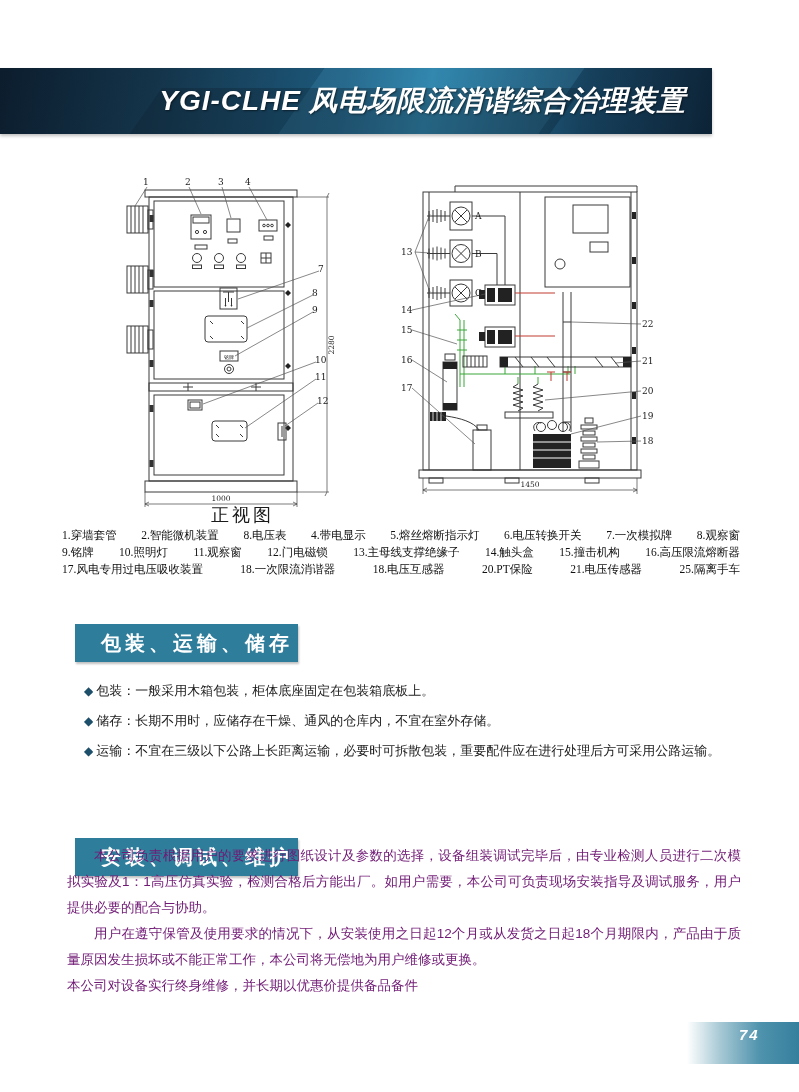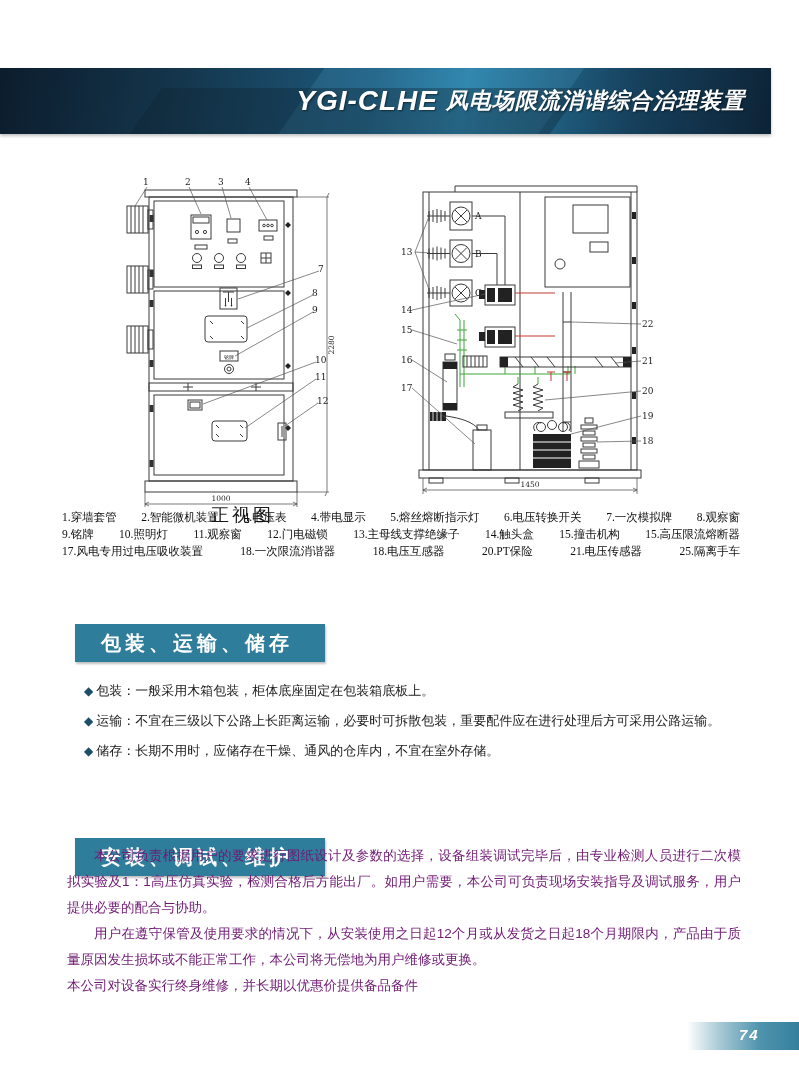--- a/index.html
+++ b/index.html
@@ -1,54 +1,54 @@
 <!DOCTYPE html>
 <html><head>
 <meta charset="utf-8">
 <style>
   html,body{margin:0;padding:0;background:#fff;}
   .page{position:relative;width:799px;height:1092px;background:#ffffff;overflow:hidden;
         font-family:"Liberation Sans",sans-serif;color:#222;}
   
-  .banner{position:absolute;left:0;top:68px;width:771px;height:66px;
+  .banner{position:absolute;left:0;top:68px;width:712px;height:66px;
           background:linear-gradient(100deg,#0c1d2d 0%,#14344a 22%,#1d5a7d 48%,#2a7fa6 60%,#16405c 82%,#0d2336 100%);
           box-shadow:0 2px 3px rgba(0,0,0,.25);overflow:hidden;}
   .banner .streak1{position:absolute;left:300px;top:-30px;width:260px;height:130px;
           background:rgba(90,180,215,.18);transform:skewX(-35deg);}
   .banner .streak2{position:absolute;left:120px;top:20px;width:420px;height:120px;
           background:rgba(15,35,50,.35);transform:skewX(-35deg);}
   .banner-title{position:absolute;right:26px;top:0;height:66px;display:flex;align-items:center;
           color:#fff;font-weight:bold;font-style:italic;white-space:nowrap;text-shadow:1px 1px 2px rgba(0,0,0,.5);}
   .banner-title .latin{font-size:28px;letter-spacing:1px;margin-right:8px;}
-  .banner-title .cn{font-size:22px;letter-spacing:1px;}
+  .banner-title .cn{font-size:28px;letter-spacing:1px;}
   
   .drawing{position:absolute;}
   .drawing svg{display:block;}
   .caption{position:absolute;text-align:center;font-family:"Liberation Serif",serif;
            font-size:18px;letter-spacing:3px;color:#1a1a1a;}
   
-  .parts{position:absolute;left:62px;top:509px;width:678px;
+  .parts{position:absolute;left:62px;top:527px;width:678px;
          font-family:"Liberation Serif",serif;font-size:11.5px;color:#111;}
   .parts-row{display:flex;justify-content:space-between;line-height:17px;white-space:nowrap;}
   
-  .sec-banner{position:absolute;left:75px;width:250px;height:38px;background:#2e7d9b;
+  .sec-banner{position:absolute;left:75px;width:223px;height:38px;background:#2e7d9b;
          color:#fff;font-family:"Liberation Serif",serif;font-weight:bold;font-size:20px;
          letter-spacing:4px;line-height:38px;padding-left:26px;box-sizing:border-box;
          box-shadow:1px 2px 2px rgba(0,0,0,.25);}
   
   .bullets{position:absolute;left:84px;top:676px;width:662px;font-size:13px;color:#1c1c1c;}
   .bullet-line{line-height:29px;white-space:nowrap;}
   .bullet-marker{color:#1d4f6b;font-size:12px;margin-right:3px;}
   
   .paras{position:absolute;left:67px;top:843px;width:674px;font-size:13.5px;
          line-height:26px;color:#701a75;text-align:justify;}
   .paras p{margin:0;}
   .paras p.ind{text-indent:2em;}
   
-  .footer-tab{position:absolute;right:0;top:1022px;width:112px;height:28px;
+  .footer-tab{position:absolute;right:0;top:1022px;width:112px;height:42px;
          background:linear-gradient(to right,#ffffff 0%,#a6c8d4 30%,#4f93ad 65%,#357f9d 100%);}
   .footer-tab .num{display:block;padding-left:52px;line-height:25px;color:#fff;
          font-style:italic;font-weight:bold;font-size:15px;letter-spacing:2px;}
   
   .tech text{font-family:"DejaVu Serif",serif;fill:#1a1a1a;}
 </style>
 </head>
 <body>
 
 <div class="page">
@@ -355,57 +355,57 @@
       <text x="257" y="247" font-size="9">19</text>
       <text x="257" y="272" font-size="9">18</text>
       <text x="145" y="315" font-size="7.5" text-anchor="middle">1450</text>
     </svg>
   </div>
 
   <div class="parts">
     <div class="parts-row">
       <span>1.穿墙套管</span>
       <span>2.智能微机装置</span>
-      <span>4.电压表</span>
+      <span>8.电压表</span>
       <span>4.带电显示</span>
       <span>5.熔丝熔断指示灯</span>
       <span>6.电压转换开关</span>
       <span>7.一次模拟牌</span>
       <span>8.观察窗</span>
     </div>
     <div class="parts-row">
       <span>9.铭牌</span>
       <span>10.照明灯</span>
       <span>11.观察窗</span>
       <span>12.门电磁锁</span>
       <span>13.主母线支撑绝缘子</span>
       <span>14.触头盒</span>
       <span>15.撞击机构</span>
-      <span>15.高压限流熔断器</span>
+      <span>16.高压限流熔断器</span>
     </div>
     <div class="parts-row">
       <span>17.风电专用过电压吸收装置</span>
       <span>18.一次限流消谐器</span>
       <span>18.电压互感器</span>
       <span>20.PT保险</span>
       <span>21.电压传感器</span>
       <span>25.隔离手车</span>
     </div>
   </div>
 
   <div class="sec-banner" style="top:624px;">包装、运输、储存</div>
   <div class="bullets">
     <div class="bullet-line">
       <span class="bullet-marker">◆</span><span>包装：</span><span>一般采用木箱包装，柜体底座固定在包装箱底板上。</span>
     </div>
     <div class="bullet-line">
+      <span class="bullet-marker">◆</span><span>储存：</span><span>长期不用时，应储存在干燥、通风的仓库内，不宜在室外存储。</span>
+    </div>
+    <div class="bullet-line">
       <span class="bullet-marker">◆</span><span>运输：</span><span>不宜在三级以下公路上长距离运输，必要时可拆散包装，重要配件应在进行处理后方可采用公路运输。</span>
-    </div>
-    <div class="bullet-line">
-      <span class="bullet-marker">◆</span><span>储存：</span><span>长期不用时，应储存在干燥、通风的仓库内，不宜在室外存储。</span>
     </div>
   </div>
 
   <div class="sec-banner" style="top:838px;">安装、调试、维护</div>
   <div class="paras">
     <p class="ind">本公司负责根据用户的要求进行图纸设计及参数的选择，设备组装调试完毕后，由专业检测人员进行二次模拟实验及1：1高压仿真实验，检测合格后方能出厂。如用户需要，本公司可负责现场安装指导及调试服务，用户提供必要的配合与协助。</p>
     <p class="ind">用户在遵守保管及使用要求的情况下，从安装使用之日起12个月或从发货之日起18个月期限内，产品由于质量原因发生损坏或不能正常工作，本公司将无偿地为用户维修或更换。</p>
     <p>本公司对设备实行终身维修，并长期以优惠价提供备品备件</p>
   </div>
 

